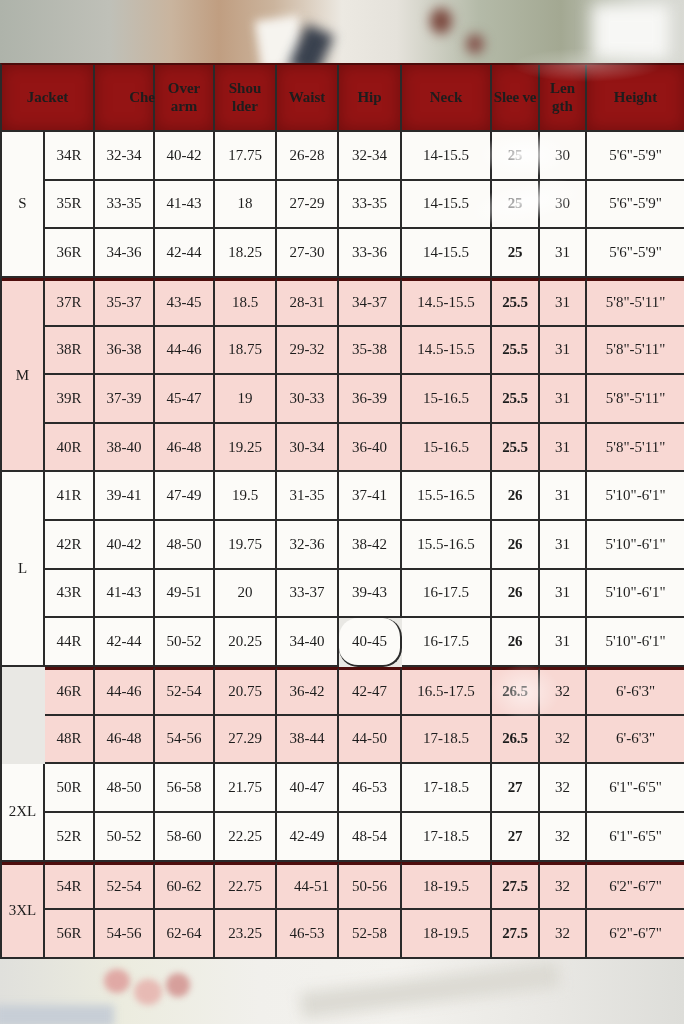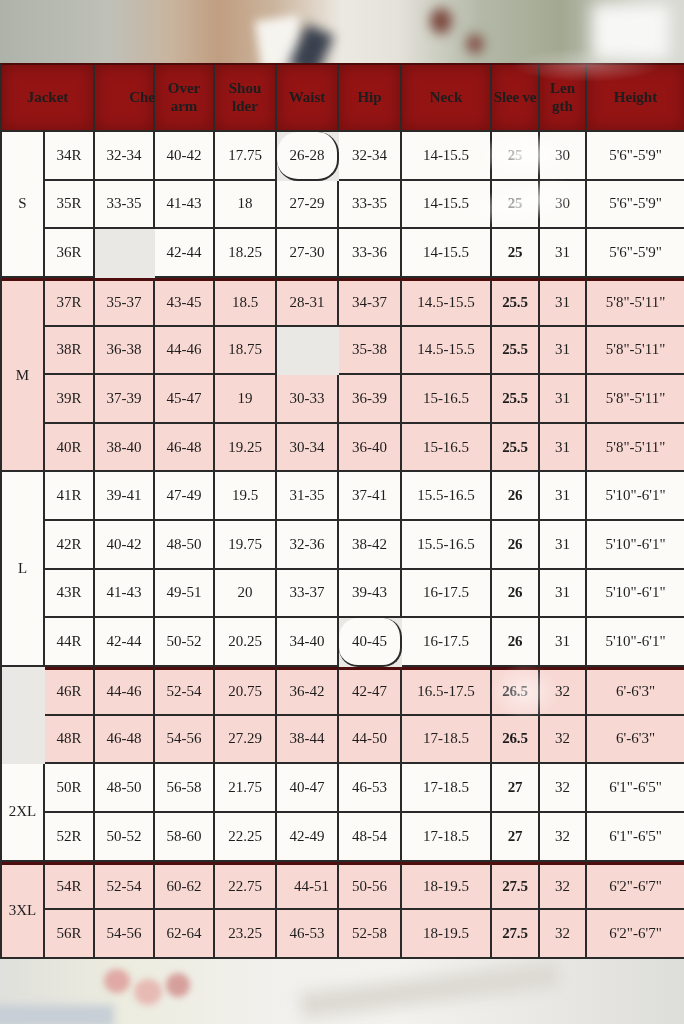--- a/index.html
+++ b/index.html
@@ -86,37 +86,38 @@
       <div class="hcell c-hip" style="grid-area: 1 / 7;">Hip</div>
       <div class="hcell c-neck" style="grid-area: 1 / 8;">Neck</div>
       <div class="hcell c-sleeve" style="grid-area: 1 / 9;">Slee ve</div>
       <div class="hcell c-length" style="grid-area: 1 / 10;">Len gth</div>
       <div class="hcell c-height" style="grid-area: 1 / 11;">Height</div>
       <div class="gcell tone-white" style="grid-area: 2 / 1 / span 3;">S</div>
       <div class="dcell tone-white c-jacket" style="grid-area: 2 / 2;">34R</div>
       <div class="dcell tone-white c-chest" style="grid-area: 2 / 3;">32-34</div>
       <div class="dcell tone-white c-overarm" style="grid-area: 2 / 4;">40-42</div>
       <div class="dcell tone-white c-shoulder" style="grid-area: 2 / 5;">17.75</div>
-      <div class="dcell tone-white c-waist" style="grid-area: 2 / 6; border-radius: 21px;">26-28</div>
+      <div class="dcell tone-white c-waist" style="grid-area: 2 / 6;">26-28</div>
       <div class="dcell tone-white c-hip" style="grid-area: 2 / 7;">32-34</div>
       <div class="dcell tone-white c-neck" style="grid-area: 2 / 8;">14-15.5</div>
       <div class="dcell tone-white c-sleeve" style="grid-area: 2 / 9;">25</div>
       <div class="dcell tone-white c-length" style="grid-area: 2 / 10;">30</div>
       <div class="dcell tone-white c-height" style="grid-area: 2 / 11;">5'6"-5'9"</div>
       <div class="dcell tone-white c-jacket" style="grid-area: 3 / 2;">35R</div>
       <div class="dcell tone-white c-chest" style="grid-area: 3 / 3;">33-35</div>
       <div class="dcell tone-white c-overarm" style="grid-area: 3 / 4;">41-43</div>
       <div class="dcell tone-white c-shoulder" style="grid-area: 3 / 5;">18</div>
       <div class="dcell tone-white c-waist" style="grid-area: 3 / 6;">27-29</div>
       <div class="dcell tone-white c-hip" style="grid-area: 3 / 7;">33-35</div>
       <div class="dcell tone-white c-neck" style="grid-area: 3 / 8;">14-15.5</div>
       <div class="dcell tone-white c-sleeve" style="grid-area: 3 / 9;">25</div>
       <div class="dcell tone-white c-length" style="grid-area: 3 / 10;">30</div>
       <div class="dcell tone-white c-height" style="grid-area: 3 / 11;">5'6"-5'9"</div>
       <div class="dcell tone-white c-jacket" style="grid-area: 4 / 2;">36R</div>
+      <div class="dcell tone-white c-chest" style="grid-area: 4 / 3;">34-36</div>
       <div class="dcell tone-white c-overarm" style="grid-area: 4 / 4;">42-44</div>
       <div class="dcell tone-white c-shoulder" style="grid-area: 4 / 5;">18.25</div>
       <div class="dcell tone-white c-waist" style="grid-area: 4 / 6;">27-30</div>
       <div class="dcell tone-white c-hip" style="grid-area: 4 / 7;">33-36</div>
       <div class="dcell tone-white c-neck" style="grid-area: 4 / 8;">14-15.5</div>
       <div class="dcell tone-white c-sleeve" style="grid-area: 4 / 9;">25</div>
       <div class="dcell tone-white c-length" style="grid-area: 4 / 10;">31</div>
       <div class="dcell tone-white c-height" style="grid-area: 4 / 11;">5'6"-5'9"</div>
       <div class="gcell tone-pink thick" style="grid-area: 5 / 1 / span 4;">M</div>
       <div class="dcell tone-pink c-jacket thick" style="grid-area: 5 / 2;">37R</div>
@@ -126,20 +127,21 @@
       <div class="dcell tone-pink c-waist thick" style="grid-area: 5 / 6;">28-31</div>
       <div class="dcell tone-pink c-hip thick" style="grid-area: 5 / 7;">34-37</div>
       <div class="dcell tone-pink c-neck thick" style="grid-area: 5 / 8;">14.5-15.5</div>
       <div class="dcell tone-pink c-sleeve thick" style="grid-area: 5 / 9;">25.5</div>
       <div class="dcell tone-pink c-length thick" style="grid-area: 5 / 10;">31</div>
       <div class="dcell tone-pink c-height thick" style="grid-area: 5 / 11;">5'8"-5'11"</div>
       <div class="dcell tone-pink c-jacket" style="grid-area: 6 / 2;">38R</div>
       <div class="dcell tone-pink c-chest" style="grid-area: 6 / 3;">36-38</div>
       <div class="dcell tone-pink c-overarm" style="grid-area: 6 / 4;">44-46</div>
       <div class="dcell tone-pink c-shoulder" style="grid-area: 6 / 5;">18.75</div>
+      <div class="dcell tone-pink c-waist" style="grid-area: 6 / 6;">29-32</div>
       <div class="dcell tone-pink c-hip" style="grid-area: 6 / 7;">35-38</div>
       <div class="dcell tone-pink c-neck" style="grid-area: 6 / 8;">14.5-15.5</div>
       <div class="dcell tone-pink c-sleeve" style="grid-area: 6 / 9;">25.5</div>
       <div class="dcell tone-pink c-length" style="grid-area: 6 / 10;">31</div>
       <div class="dcell tone-pink c-height" style="grid-area: 6 / 11;">5'8"-5'11"</div>
       <div class="dcell tone-pink c-jacket" style="grid-area: 7 / 2;">39R</div>
       <div class="dcell tone-pink c-chest" style="grid-area: 7 / 3;">37-39</div>
       <div class="dcell tone-pink c-overarm" style="grid-area: 7 / 4;">45-47</div>
       <div class="dcell tone-pink c-shoulder" style="grid-area: 7 / 5;">19</div>
       <div class="dcell tone-pink c-waist" style="grid-area: 7 / 6;">30-33</div>

